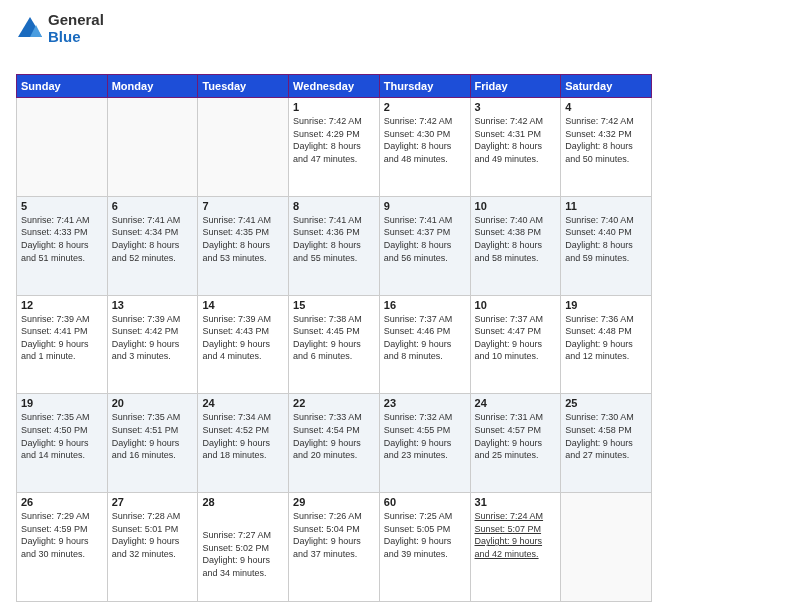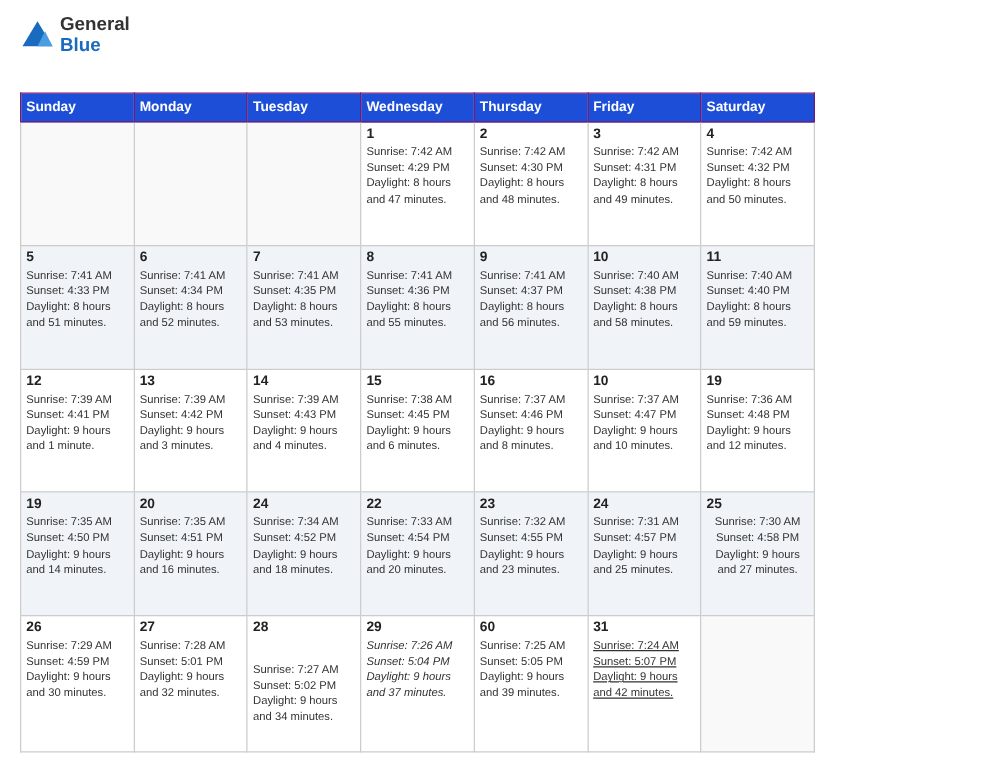--- a/index.html
+++ b/index.html
@@ -308,21 +308,21 @@
           </td>
           <td>
             <span class="day-number">24</span>
             <div class="day-info" style="white-space: pre-line;">Sunrise: 7:31 AM
 Sunset: 4:57 PM
 Daylight: 9 hours
 and 25 minutes.</div>
           </td>
           <td>
             <span class="day-number">25</span>
-            <div class="day-info" style="white-space: pre-line; text-align: center;">Sunrise: 7:30 AM
+            <div class="day-info" style="white-space: pre-line;">Sunrise: 7:30 AM
 Sunset: 4:58 PM
 Daylight: 9 hours
 and 27 minutes.</div>
           </td>
         </tr>
         <tr>
           <td>
             <span class="day-number">26</span>
             <div class="day-info" style="white-space: pre-line;">Sunrise: 7:29 AM
 Sunset: 4:59 PM
@@ -338,21 +338,21 @@
           </td>
           <td>
             <span class="day-number">28</span>
             <div class="day-info" style="white-space: pre-line; margin-top: 21px;">Sunrise: 7:27 AM
 Sunset: 5:02 PM
 Daylight: 9 hours
 and 34 minutes.</div>
           </td>
           <td>
             <span class="day-number">29</span>
-            <div class="day-info" style="white-space: pre-line; font-style: italic;">Sunrise: 7:26 AM
+            <div class="day-info" style="white-space: pre-line;">Sunrise: 7:26 AM
 Sunset: 5:04 PM
 Daylight: 9 hours
 and 37 minutes.</div>
           </td>
           <td>
             <span class="day-number">60</span>
             <div class="day-info" style="white-space: pre-line;">Sunrise: 7:25 AM
 Sunset: 5:05 PM
 Daylight: 9 hours
 and 39 minutes.</div>

